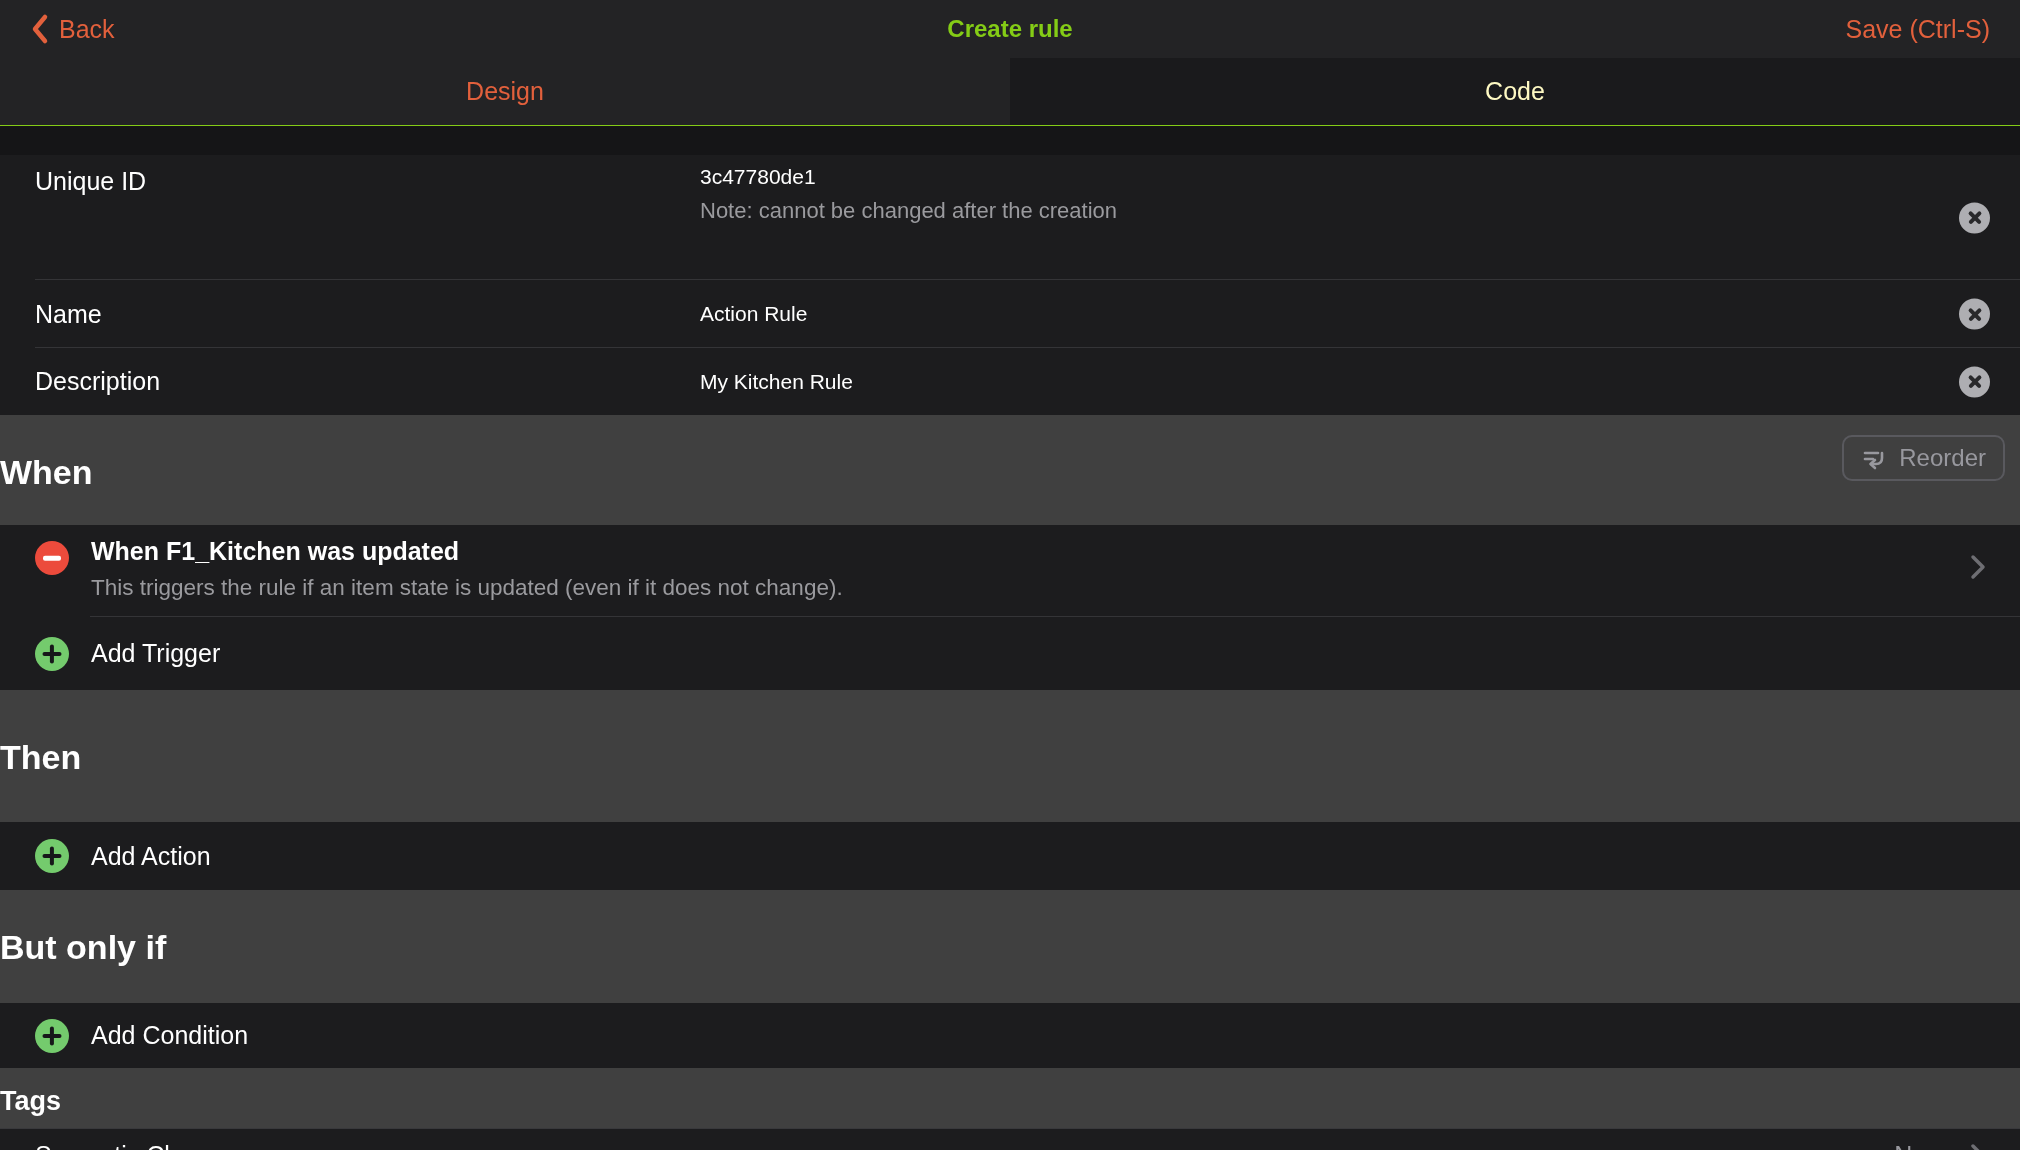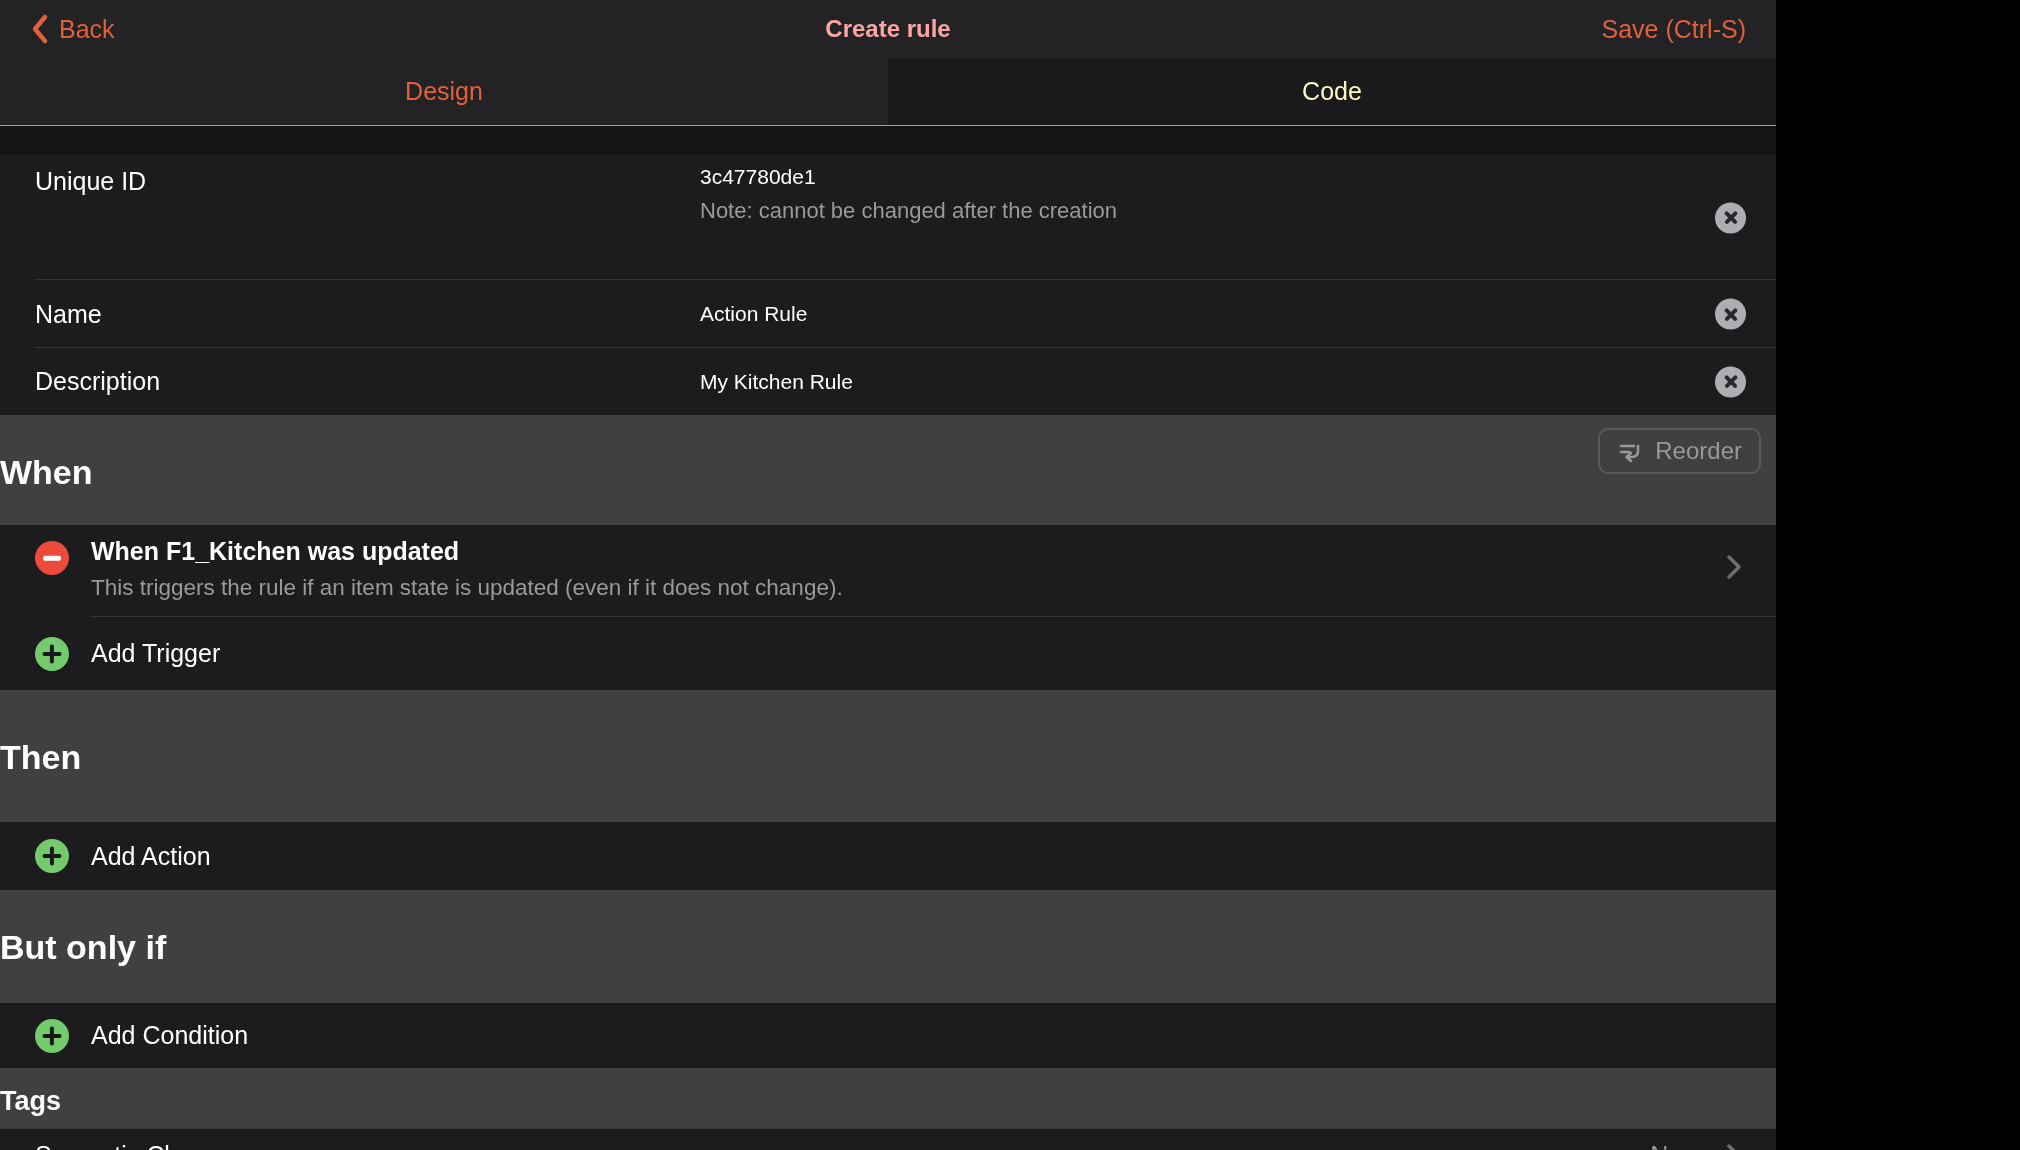--- a/index.html
+++ b/index.html
@@ -1,32 +1,32 @@
 <!DOCTYPE html>
 <html><head>
 <meta charset="utf-8">
 <style>
   * { box-sizing: border-box; }
   html, body { margin: 0; padding: 0; background: #000; }
   .app {
-    width: 1776px; height: 1150px; overflow: hidden; position: relative;
+    width: 2020px; height: 1150px; overflow: hidden; position: relative;
     background: #111112;
     font-family: "Liberation Sans", "DejaVu Sans", sans-serif;
     -webkit-font-smoothing: antialiased;
   }
 
   
   .navbar {
     height: 58px; background: #232325; display: flex; align-items: center;
     justify-content: space-between; padding: 0 30px; position: relative;
   }
   .nav-left { display: flex; align-items: center; gap: 9px; color: #e2603c; font-size: 25px; cursor: pointer; }
   .nav-title {
     position: absolute; left: 50%; top: 50%; transform: translate(-50%,-50%);
-    color: #fca5a5; font-size: 24px; font-weight: 700; white-space: nowrap;
+    color: #84cc16; font-size: 24px; font-weight: 700; white-space: nowrap;
   }
   .nav-right { color: #e2603c; font-size: 25px; cursor: pointer; }
 
   
   .tabbar { height: 68px; display: flex; border-bottom: 1px solid #84cc16; }
   .tab { flex: 1; display: flex; align-items: center; justify-content: center; font-size: 25px; cursor: pointer; }
   .tab.active   { background: #232325; color: #e2603c; }
   .tab.inactive { background: #1a1a1c; color: #fef9c3; }
 
   .strip { height: 29px; background: #151517; }
@@ -65,21 +65,21 @@
 
   
   .section { background: #404040; position: relative; }
   .sec-title { color: #ffffff; font-weight: 700; font-size: 34px; }
   .sec-when  { height: 110px; } .sec-when  .sec-title { padding-top: 38px; }
   .sec-then  { height: 132px; } .sec-then  .sec-title { padding-top: 48px; }
   .sec-butif { height: 113px; } .sec-butif .sec-title { padding-top: 38px; }
   .sec-tags  { height: 60px; }  .sec-tags  .sec-title { padding-top: 18px; font-size: 27px; }
 
   .reorder-btn {
-    position: absolute; right: 15px; top: 13px; height: 46px;
+    position: absolute; right: 15px; top: 20px; height: 46px;
     display: flex; align-items: center; gap: 11px; padding: 0 17px;
     border: 2px solid #59595e; border-radius: 10px;
     color: #98989e; font-size: 24px; cursor: pointer; background: transparent;
   }
 
   
   .row-trigger { height: 92px; align-items: flex-start; padding-top: 12px; cursor: pointer; }
   .circle-icon { width: 34px; height: 34px; border-radius: 50%; flex: none; position: relative; margin-right: 22px; }
   .minus-circle { background: #ec4b3c; margin-top: 4px; }
   .minus-circle::before {

